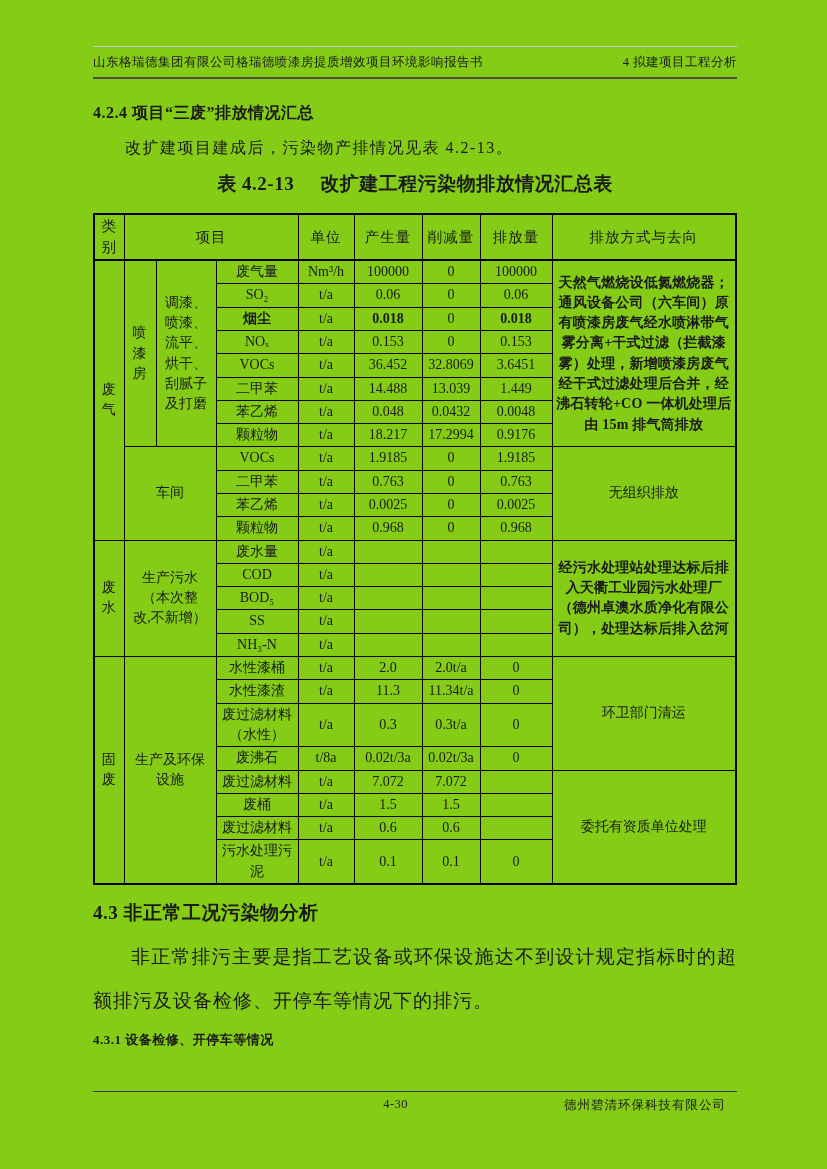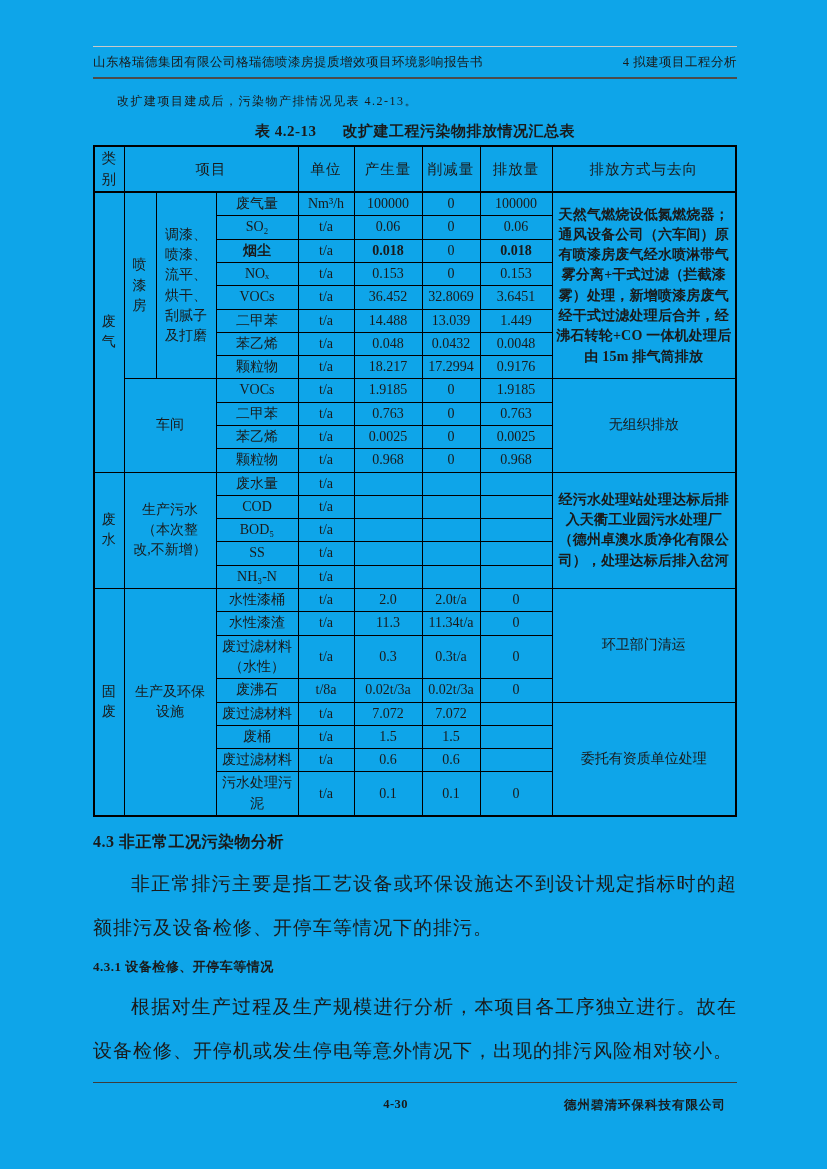--- a/index.html
+++ b/index.html
@@ -1,40 +1,40 @@
 <!DOCTYPE html>
 <html><head>
 <meta charset="utf-8">
 <style>
   html,body{margin:0;padding:0;background:#fff;}
   .page{
     position:relative;
     width:827px;height:1169px;
     box-sizing:border-box;
     padding:46px 90px 50px 93px;
-    background:#0ea5e9;
+    background:#84cc16;
     color:#1a1a1a;
     font-family:"Liberation Serif","DejaVu Serif",serif;
     display:flex;flex-direction:column;
     overflow:hidden;
   }
   
   .running-header{
     display:flex;justify-content:space-between;align-items:flex-end;
     font-size:12.5px;letter-spacing:.5px;
     border-top:1px solid #c9c9c9;
     border-bottom:2px solid #4c4c4c;
     padding:7px 0 6px 0;
   }
   
   .h424{font-size:16px;font-weight:bold;margin:24px 0 0 0;letter-spacing:.5px;}
-  .lead-para{font-size:12px;margin:14px 0 0 0;text-indent:2em;letter-spacing:1.5px;}
+  .lead-para{font-size:16px;margin:14px 0 0 0;text-indent:2em;letter-spacing:1.5px;}
   .table-title{
-    font-size:15px;font-weight:bold;text-align:center;
-    margin:12px 0 4px 0;letter-spacing:.5px;
+    font-size:19px;font-weight:bold;text-align:center;
+    margin:12px 0 16px 0;letter-spacing:.5px;
   }
   .table-title .gap{display:inline-block;width:26px;}
   
   table.emis{
     border-collapse:collapse;table-layout:fixed;width:100%;
     border:2px solid #000;
     font-size:14px;
     padding-left:45px;
   }
   table.emis td{
@@ -53,49 +53,49 @@
   td.process{padding:1px 2px;line-height:1.55;}
   td.route{
     text-align:justify;text-align-last:center;
     padding:2px 6px;line-height:1.63;letter-spacing:.2px;font-weight:bold;
   }
   td.route-c{text-align:center;padding:2px 4px;}
   tr.bold-row td:nth-child(1),
   tr.bold-row td:nth-child(3),
   tr.bold-row td:nth-child(5){font-weight:bold;}
   
-  .h43{font-size:16px;font-weight:bold;margin:15px 0 0 0;letter-spacing:.5px;}
+  .h43{font-size:19px;font-weight:bold;margin:15px 0 0 0;letter-spacing:.5px;}
   .body-para{font-size:19px;margin:9px 0 0 0;text-indent:2em;line-height:2.3;text-align:justify;letter-spacing:1px;}
   .h431{font-size:13px;font-weight:bold;margin:9px 0 0 0;letter-spacing:.5px;}
   
   .running-footer{
     margin-top:auto;
     position:relative;
     border-top:1.5px solid #3c3c3c;
     font-size:12.5px;
-    padding-top:14px;
+    padding-top:5px;
     height:22px;
-    font-weight:bold;
   }
   .running-footer .pageno{
     position:absolute;left:47%;transform:translateX(-50%);
     letter-spacing:.5px;
   }
   .running-footer .company{position:absolute;right:11px;letter-spacing:1px;}
 </style>
 </head>
 <body>
 
 <div class="page">
 
   <div class="running-header">
     <span>山东格瑞德集团有限公司格瑞德喷漆房提质增效项目环境影响报告书</span>
     <span>4 拟建项目工程分析</span>
   </div>
 
+  <div class="h424">4.2.4 项目“三废”排放情况汇总</div>
   <p class="lead-para">改扩建项目建成后，污染物产排情况见表 4.2-13。</p>
 
   <div class="table-title"><span>表 4.2-13</span><span class="gap"></span><span>改扩建工程污染物排放情况汇总表</span></div>
 
   <table class="emis">
     <colgroup>
       <col style="width:30px">
         <col style="width:32px">
         <col style="width:60px">
         <col style="width:82px">
@@ -317,20 +317,19 @@
         <td>0.1</td>
         <td>0</td>
       </tr>
     </tbody>
   </table>
 
   <div class="h43">4.3 非正常工况污染物分析</div>
   <p class="body-para">非正常排污主要是指工艺设备或环保设施达不到设计规定指标时的超额排污及设备检修、开停车等情况下的排污。</p>
 
   <div class="h431">4.3.1 设备检修、开停车等情况</div>
-  <p class="body-para">根据对生产过程及生产规模进行分析，本项目各工序独立进行。故在设备检修、开停机或发生停电等意外情况下，出现的排污风险相对较小。</p>
 
   <div class="running-footer">
     <span class="pageno">4-30</span>
     <span class="company">德州碧清环保科技有限公司</span>
   </div>
 
 </div>
 
 </body></html>

